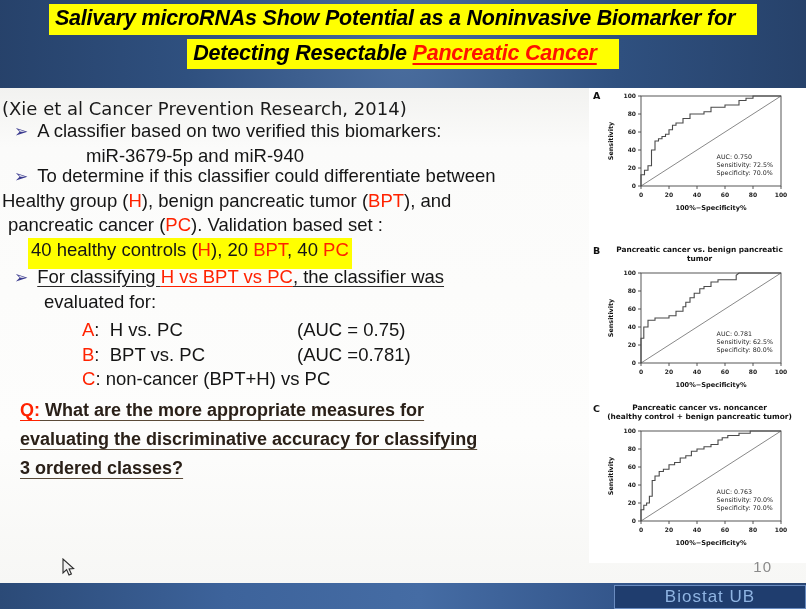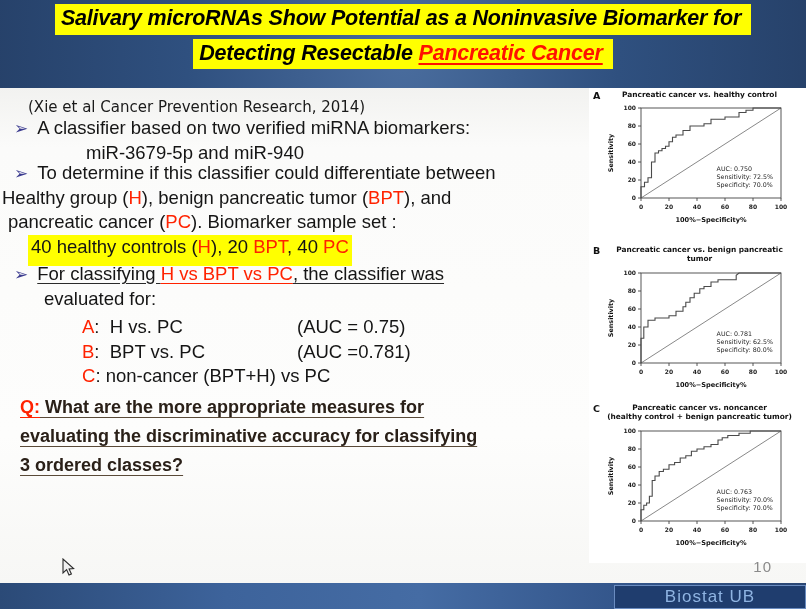--- a/index.html
+++ b/index.html
@@ -20,38 +20,38 @@
     text-align:center;
   }
   .title-line{display:block;line-height:1.0;margin:0 0 4px 0;}
   .hl{
     display:inline-block;
     background:#ffff00;
     color:#000;
     font-style:italic;font-weight:bold;
     font-size:21.5px;
     letter-spacing:-0.2px;
-    padding:4px 10px 5px 6px;
+    padding:4px 22px 5px 6px;
   }
   .hl .red{color:#ff1100;text-decoration:underline;text-decoration-color:#ff1100;text-underline-offset:3px;}
 
   
   .content{
     position:absolute;left:0;top:88px;width:806px;height:495px;
     background:linear-gradient(180deg,#f2f2f0 0%, #fbfbfa 12%, #fdfdfc 70%, #f7f7f5 100%);
   }
 
   
   .textcol{
     position:absolute;left:0;top:0;width:588px;height:495px;
     padding:6px 0 0 0;box-sizing:border-box;
     color:#141414;
   }
   .cite{
-    font-size:15px;margin:4px 0 3px 28px;color:#1a1a1a;
+    font-size:18px;margin:4px 0 3px 2px;color:#1a1a1a;
     font-family:"DejaVu Sans", sans-serif;
   }
   .line{
     font-size:18.5px;line-height:1.0;color:#151515;
     margin:0 0 6px 0;
     white-space:nowrap;
   }
   .ind-1{padding-left:14px;}
   .ind-2{padding-left:86px;}
   .ind-3{padding-left:44px;}
@@ -134,34 +134,34 @@
     </span>
   </div>
 
   <div class="content">
 
     <div class="textcol">
 
       <div class="cite">(Xie et al   Cancer Prevention Research, 2014)</div>
 
       <div class="line ind-1">
-        <span class="bul">➢</span><span>A classifier based on   two verified miRNA biomarkers:</span>
+        <span class="bul">➢</span><span>A classifier based on   two verified this biomarkers:</span>
       </div>
 
       <div class="line ind-2" style="margin-bottom:2px;">
         <span>miR-3679-5p and miR-940</span>
       </div>
 
       <div class="line ind-1">
         <span class="bul">➢</span><span>To   determine  if this classifier could differentiate between</span>
       </div>
 
       <div class="line" style="padding-left:2px;"><span>Healthy group (</span><span class="red">H</span><span>), benign pancreatic tumor (</span><span class="red">BPT</span><span>), and</span></div>
 
-      <div class="line" style="padding-left:8px;"><span>pancreatic cancer (</span><span class="red">PC</span><span>).     Biomarker sample set :</span></div>
+      <div class="line" style="padding-left:8px;"><span>pancreatic cancer (</span><span class="red">PC</span><span>).     Validation based set :</span></div>
 
       <div class="line" style="padding-left:28px;margin-bottom:9px;">
         <span class="yh"><span>40 healthy controls (</span><span class="red">H</span><span>), 20  </span><span class="red">BPT</span><span>, 40 </span><span class="red">PC</span></span>
       </div>
 
       <div class="line ind-1">
         <span class="bul">➢</span><span class="u">For classifying  </span><span class="red ured">H vs BPT vs PC</span><span class="u">,   the  classifier  was</span>
       </div>
 
       <div class="line ind-3" style="margin-bottom:10px;">
@@ -190,21 +190,20 @@
 
       <svg class="cursor" viewBox="0 0 13 19">
         <polygon points="1,1 1,15 4.6,11.6 7,17 9.4,16 7.1,10.9 11.6,10.6" fill="#f0f0f0" stroke="#2b2b2b" stroke-width="1.1"></polygon>
       </svg>
     </div>
 
     <div class="figcol">
 
       <div class="panel" style="height:155px;">
         <div class="panel-letter">A</div>
-        <div class="panel-title">Pancreatic cancer  vs. healthy control</div>
         <div class="roc-holder">
           <svg class="roc" width="190" height="128" viewBox="0 0 190 128">
               <rect x="38" y="8" width="140" height="90" fill="none" stroke="#444" stroke-width="0.9"></rect>
               <line x1="38" y1="98" x2="38" y2="101" stroke="#444" stroke-width="0.9"></line>
               <text x="38" y="109" text-anchor="middle" font-size="6" font-family="&quot;DejaVu Sans&quot;, sans-serif" font-weight="bold" fill="#222">0</text>
               <line x1="66" y1="98" x2="66" y2="101" stroke="#444" stroke-width="0.9"></line>
               <text x="66" y="109" text-anchor="middle" font-size="6" font-family="&quot;DejaVu Sans&quot;, sans-serif" font-weight="bold" fill="#222">20</text>
               <line x1="94" y1="98" x2="94" y2="101" stroke="#444" stroke-width="0.9"></line>
               <text x="94" y="109" text-anchor="middle" font-size="6" font-family="&quot;DejaVu Sans&quot;, sans-serif" font-weight="bold" fill="#222">40</text>
               <line x1="122" y1="98" x2="122" y2="101" stroke="#444" stroke-width="0.9"></line>

